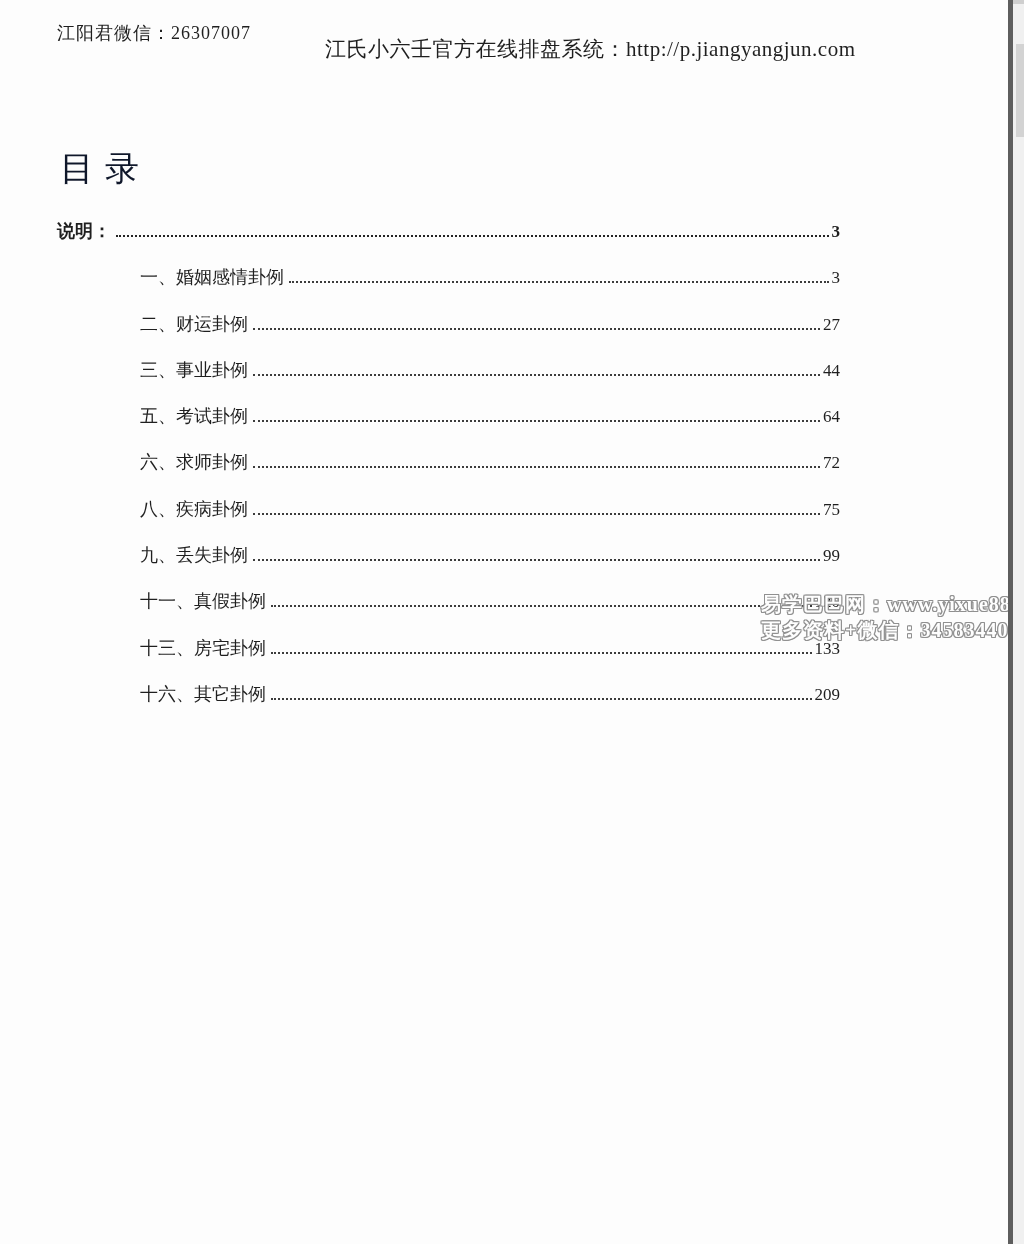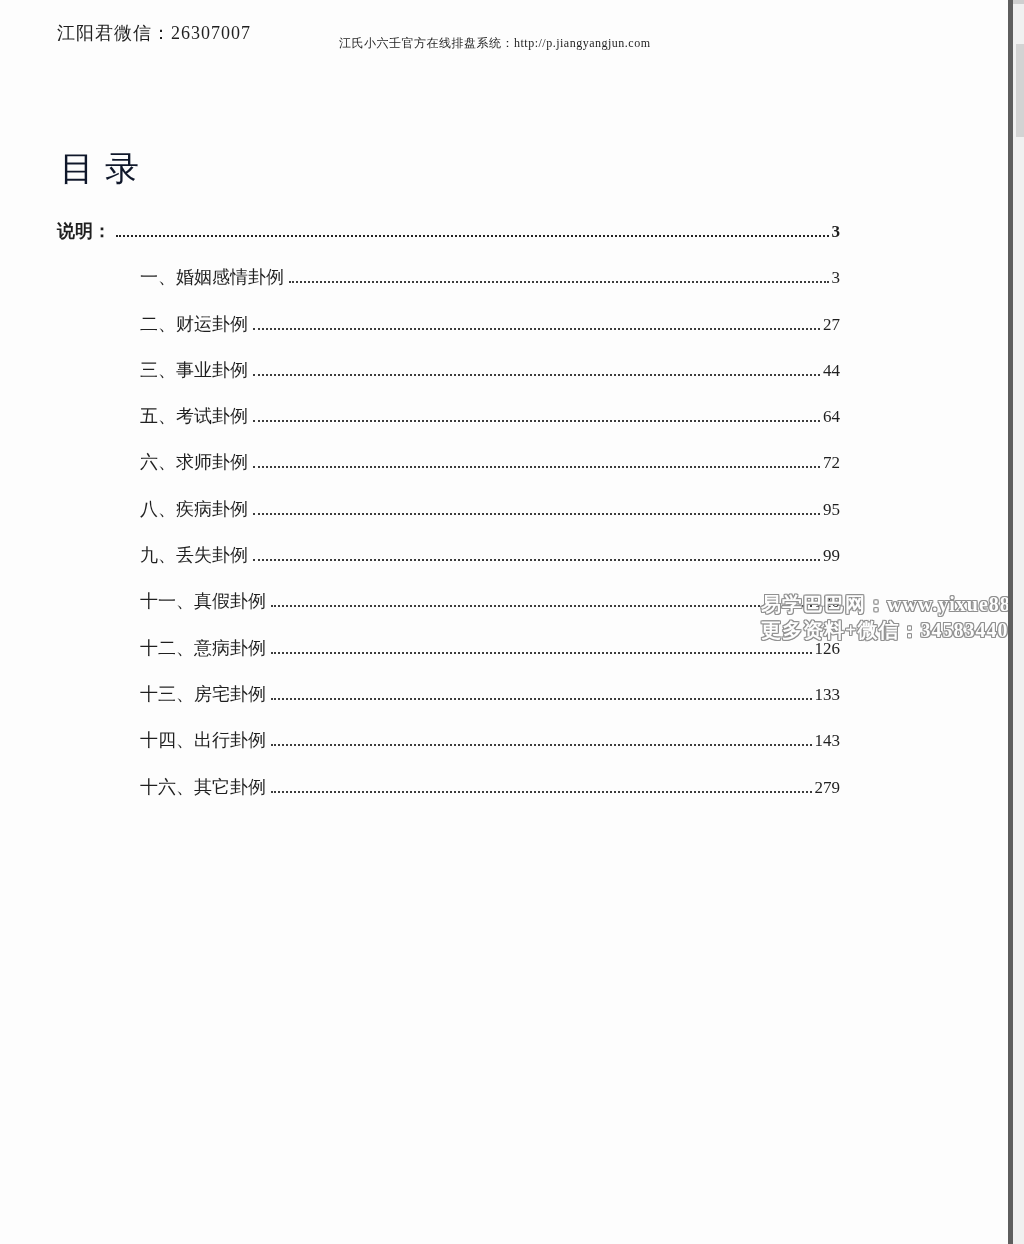--- a/index.html
+++ b/index.html
@@ -12,21 +12,21 @@
   }
   .stage { position: absolute; inset: 0; background: #fdfdfd; overflow: hidden; }
 
   
   .header-left {
     position: absolute; left: 57px; top: 21px;
     font-size: 18px; letter-spacing: 1px; white-space: nowrap;
   }
   .header-center {
     position: absolute; left: 325px; top: 35px;
-    font-size: 12px; letter-spacing: 0.5px; white-space: nowrap; margin-left: 14px;
+    font-size: 21px; letter-spacing: 0.5px; white-space: nowrap;
   }
 
   
   .doc-title {
     position: absolute; left: 60px; top: 146px;
     font-size: 34px; font-weight: 400;
     color: #0f172a; letter-spacing: 11px; white-space: nowrap;
   }
 
   
@@ -126,59 +126,49 @@
   <div class="toc-row entry">
     <span class="label">六、求师卦例</span>
     <span class="leader"></span>
     <span class="pagenum">72</span>
   </div>
 
 
   <div class="toc-row entry">
     <span class="label">八、疾病卦例</span>
     <span class="leader"></span>
-    <span class="pagenum">95</span>
+    <span class="pagenum">75</span>
   </div>
 
   <div class="toc-row entry">
     <span class="label">九、丢失卦例</span>
     <span class="leader"></span>
     <span class="pagenum">99</span>
   </div>
 
 
   <div class="toc-row entry">
     <span class="label">十一、真假卦例</span>
     <span class="leader"></span>
     <span class="pagenum">120</span>
   </div>
 
-  <div class="toc-row entry">
-    <span class="label">十二、意病卦例</span>
-    <span class="leader"></span>
-    <span class="pagenum">126</span>
-  </div>
 
   <div class="toc-row entry">
     <span class="label">十三、房宅卦例</span>
     <span class="leader"></span>
     <span class="pagenum">133</span>
   </div>
 
-  <div class="toc-row entry">
-    <span class="label">十四、出行卦例</span>
-    <span class="leader"></span>
-    <span class="pagenum">143</span>
-  </div>
 
 
   <div class="toc-row entry">
     <span class="label">十六、其它卦例</span>
     <span class="leader"></span>
-    <span class="pagenum">279</span>
+    <span class="pagenum">209</span>
   </div>
 </div>
   </div>
 
   <div class="watermark">
     <div>易学巴巴网：www.yixue88.cn</div>
     <div>更多资料+微信：3458344044</div>
   </div>
 
   <div class="page-edge"></div>

